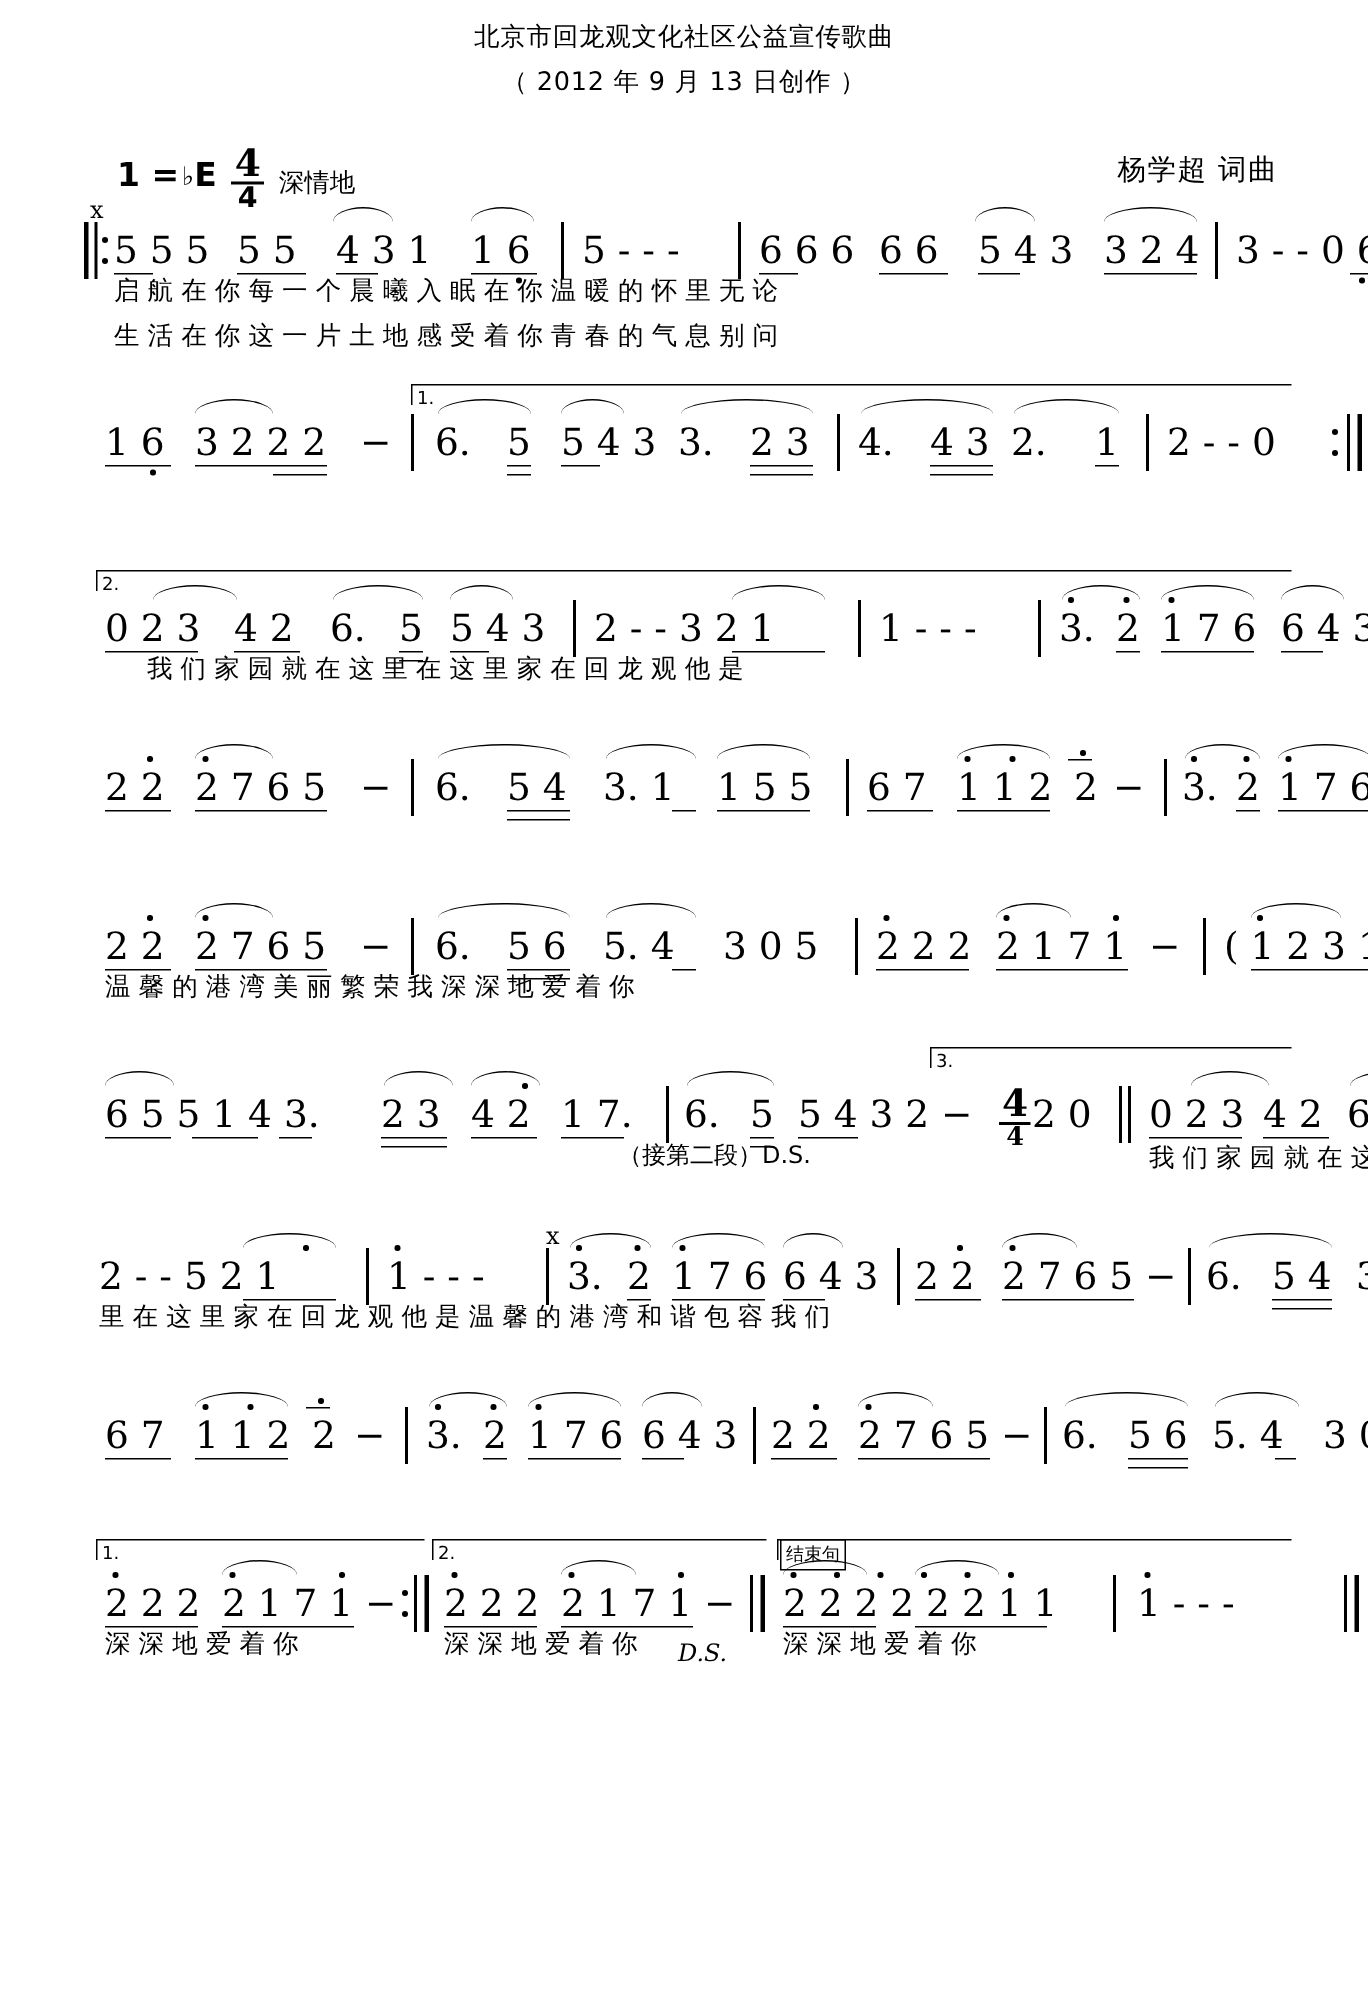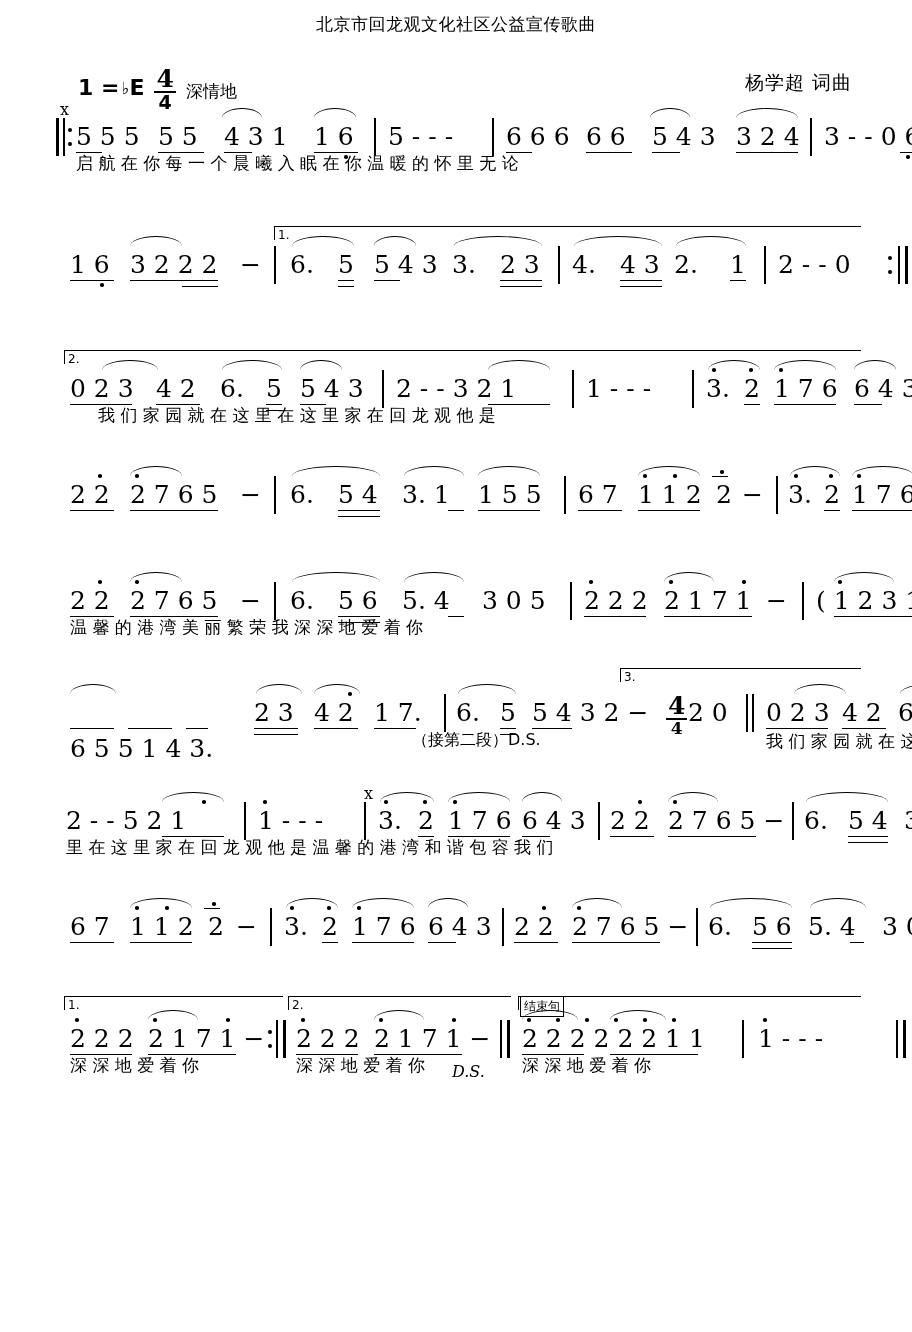--- a/index.html
+++ b/index.html
@@ -213,20 +213,21 @@
     background: #000;
     border-radius: 50%;
   }
 </style>
 </head>
 <body>
 
 <div class="page">
 
   <div class="subtitle1">北京市回龙观文化社区公益宣传歌曲</div>
+  <div class="subtitle2">（ 2012 年 9 月 13 日创作 ）</div>
 
   <div class="meta-row">
     <div class="keysig">
       <span>1 =</span>
         <span class="flat">♭</span>
         <span>E</span>
       <span class="timesig">
         <span class="num">4</span>
         <span class="den">4</span>
       </span>
@@ -274,20 +275,23 @@
 
       <div class="bar" style="left:758px; top:12px; height:38px;"></div>
       <span class="abs" style="left:772px; top:16px;">3 - - 0 6 7</span>
       <div class="beam" style="left:848px; top:46px; width:42px;"></div>
       <div class="dotbelow" style="left:854px; top:49px;"></div>
 
     </div>
 
     <div class="lyrics">
       <span class="abs" style="left:24px;">启 航 在    你 每 一 个    晨  曦          入 眠 在    你 温 暖 的    怀  里        无 论</span>
+    </div>
+    <div class="lyrics2">
+      <span class="abs" style="left:24px;">生 活 在    你 这 一 片    土  地          感 受 着    你 青 春 的    气  息        别 问</span>
     </div>
   </div>
 
   <div class="system" style="height:120px; margin-top:6px;">
     <div class="volta" style="left:222px; top:-8px; width:586px;">
       <span class="volta-label">1.</span>
     </div>
 
     <div class="notes">
       <span class="abs" style="left:18px; top:16px;">1 6</span>
@@ -481,21 +485,21 @@
       <span class="abs" style="left:18px;">温 馨 的 港 湾   美 丽   繁    荣   我 深 深 地 爱  着 你</span>
     </div>
   </div>
 
   <div class="system" style="height:96px; margin-top:16px;">
     <div class="volta" style="left:568px; top:-14px; width:240px;">
       <span class="volta-label">3.</span>
     </div>
 
     <div class="notes">
-      <span class="abs" style="left:18px; top:16px;margin-top:36px;">6 5 5 1 4 3.</span>
+      <span class="abs" style="left:18px; top:16px;">6 5 5 1 4 3.</span>
       <div class="beam" style="left:18px; top:46px; width:44px;"></div>
       <div class="beam" style="left:76px; top:46px; width:44px;"></div>
       <div class="beam" style="left:134px; top:46px; width:22px;"></div>
       <div class="slur" style="left:18px; top:2px; width:46px;"></div>
 
       <span class="abs" style="left:202px; top:16px;">2 3</span>
       <div class="beam" style="left:202px; top:46px; width:44px;"></div>
       <div class="beam" style="left:202px; top:52px; width:44px;"></div>
       <span class="abs" style="left:262px; top:16px;">4 2</span>
       <div class="dotabove" style="left:296px; top:10px;"></div>

